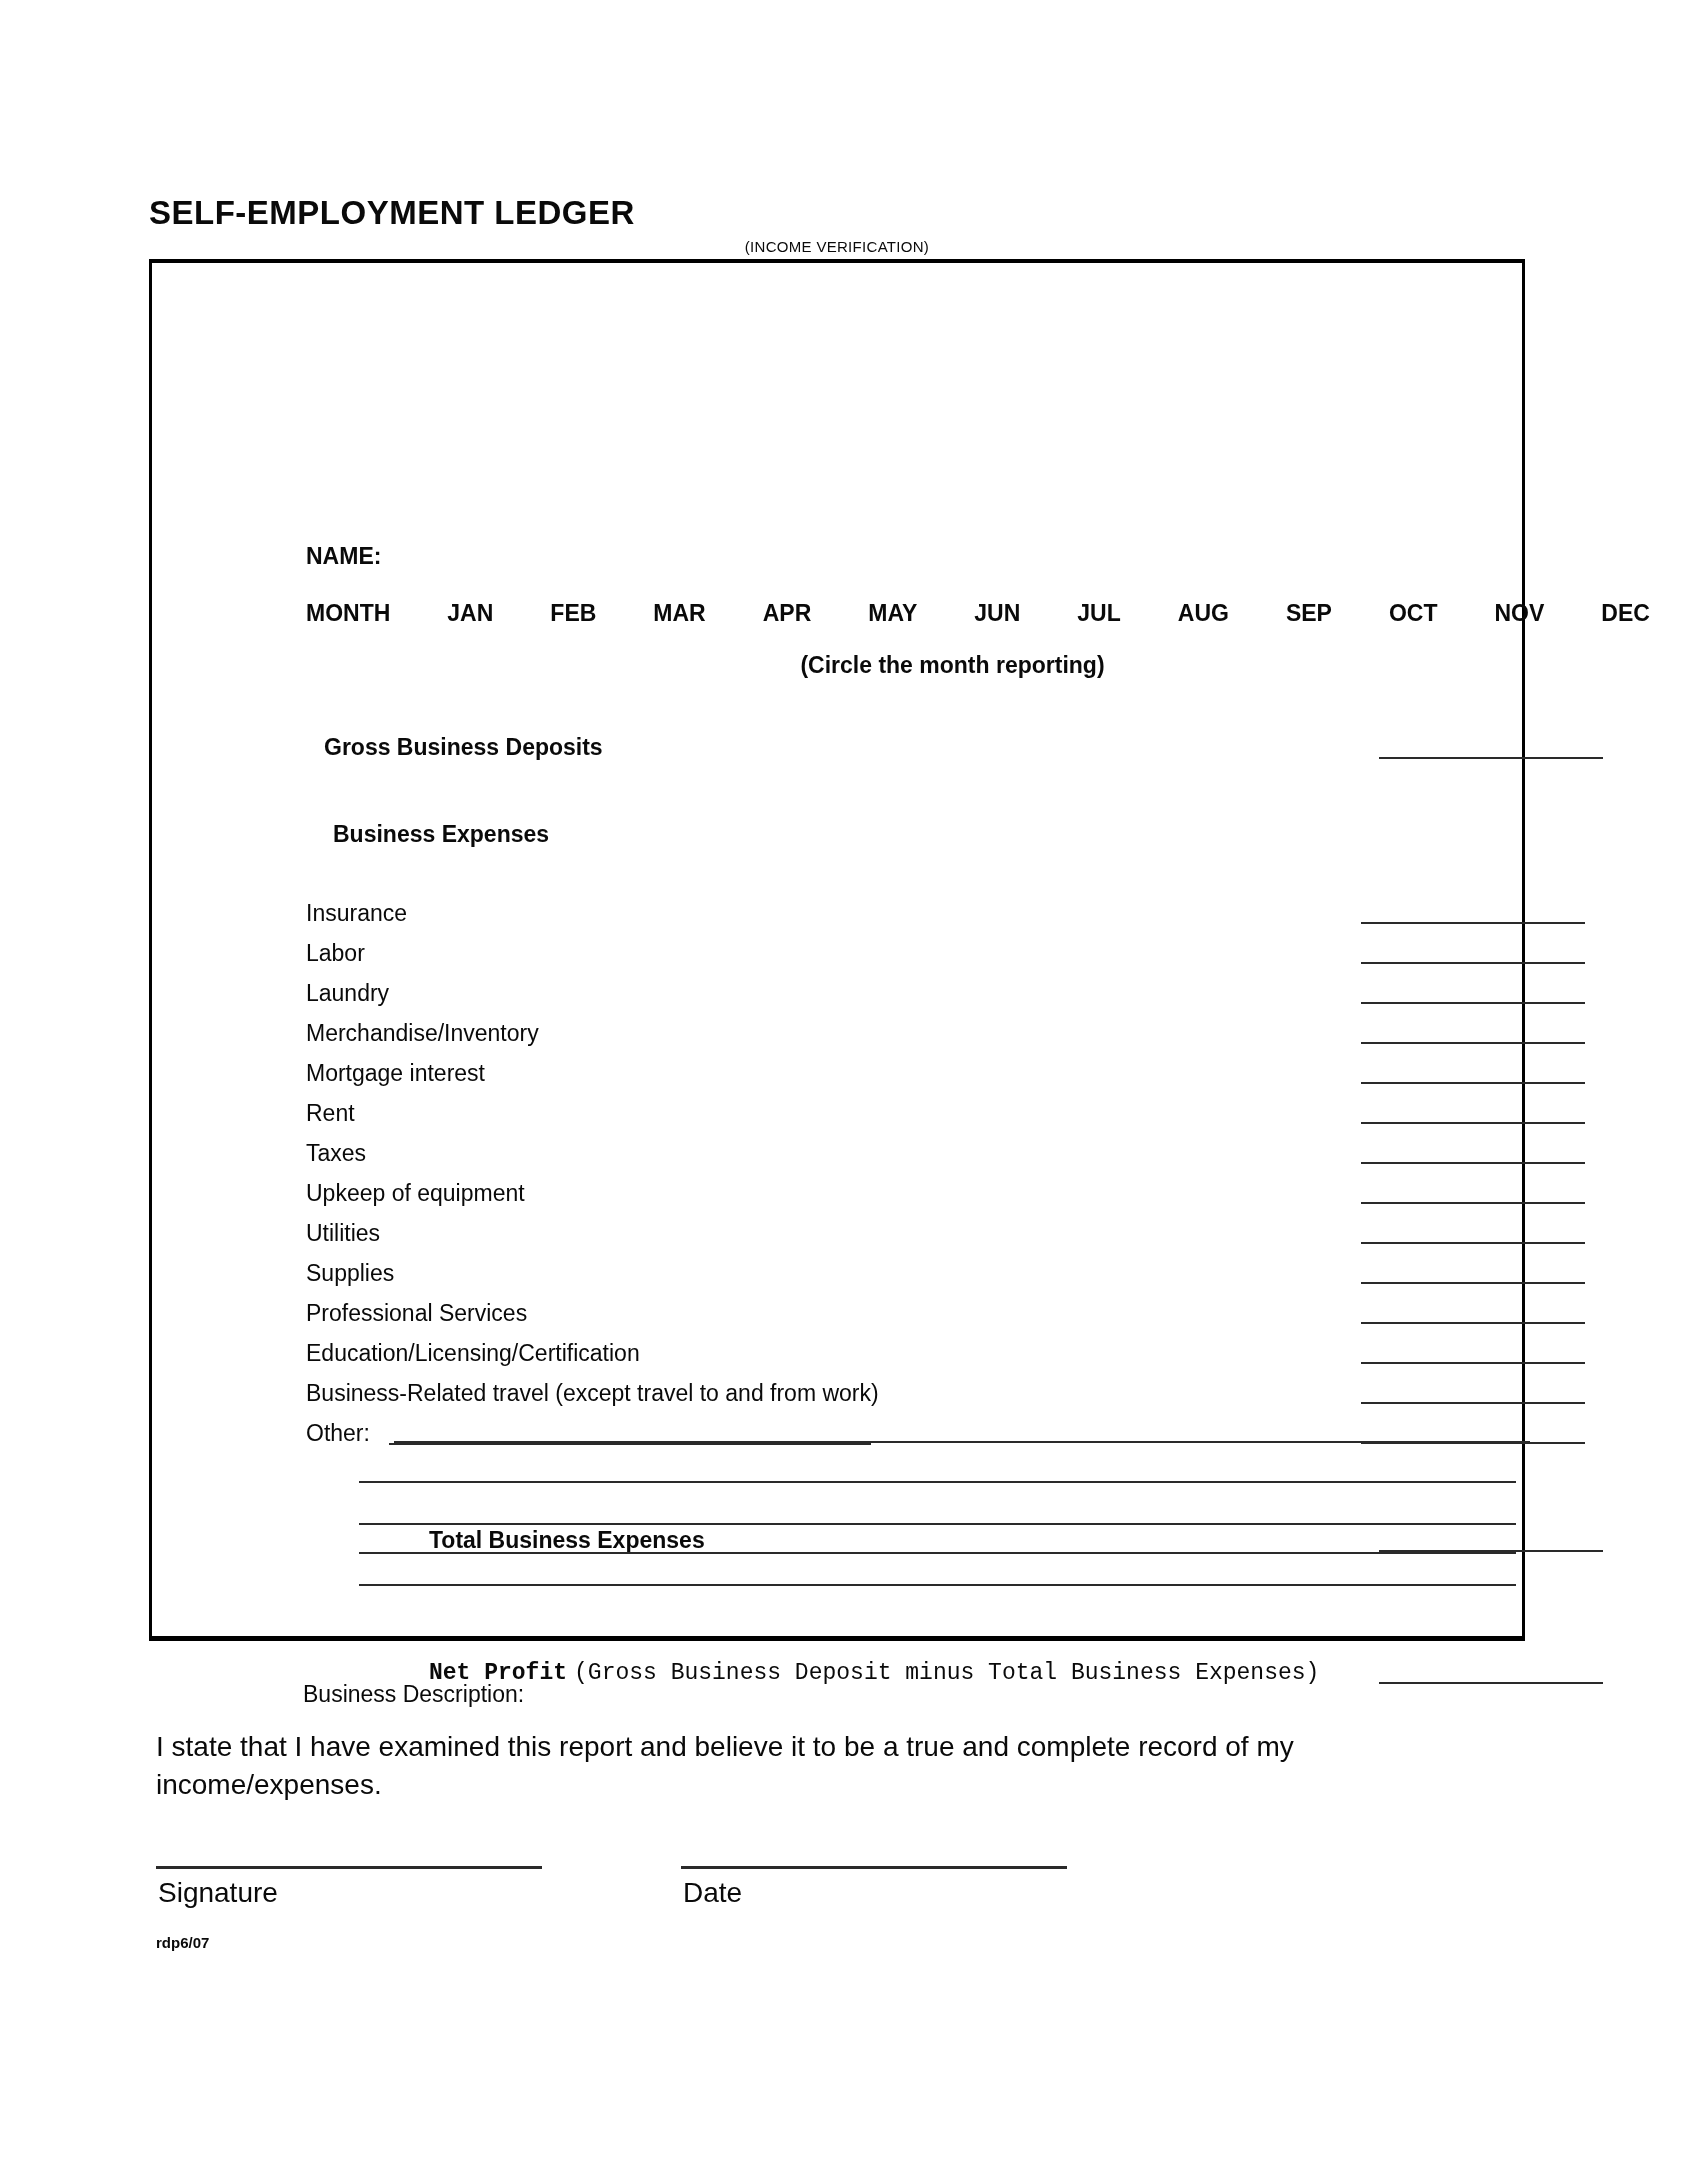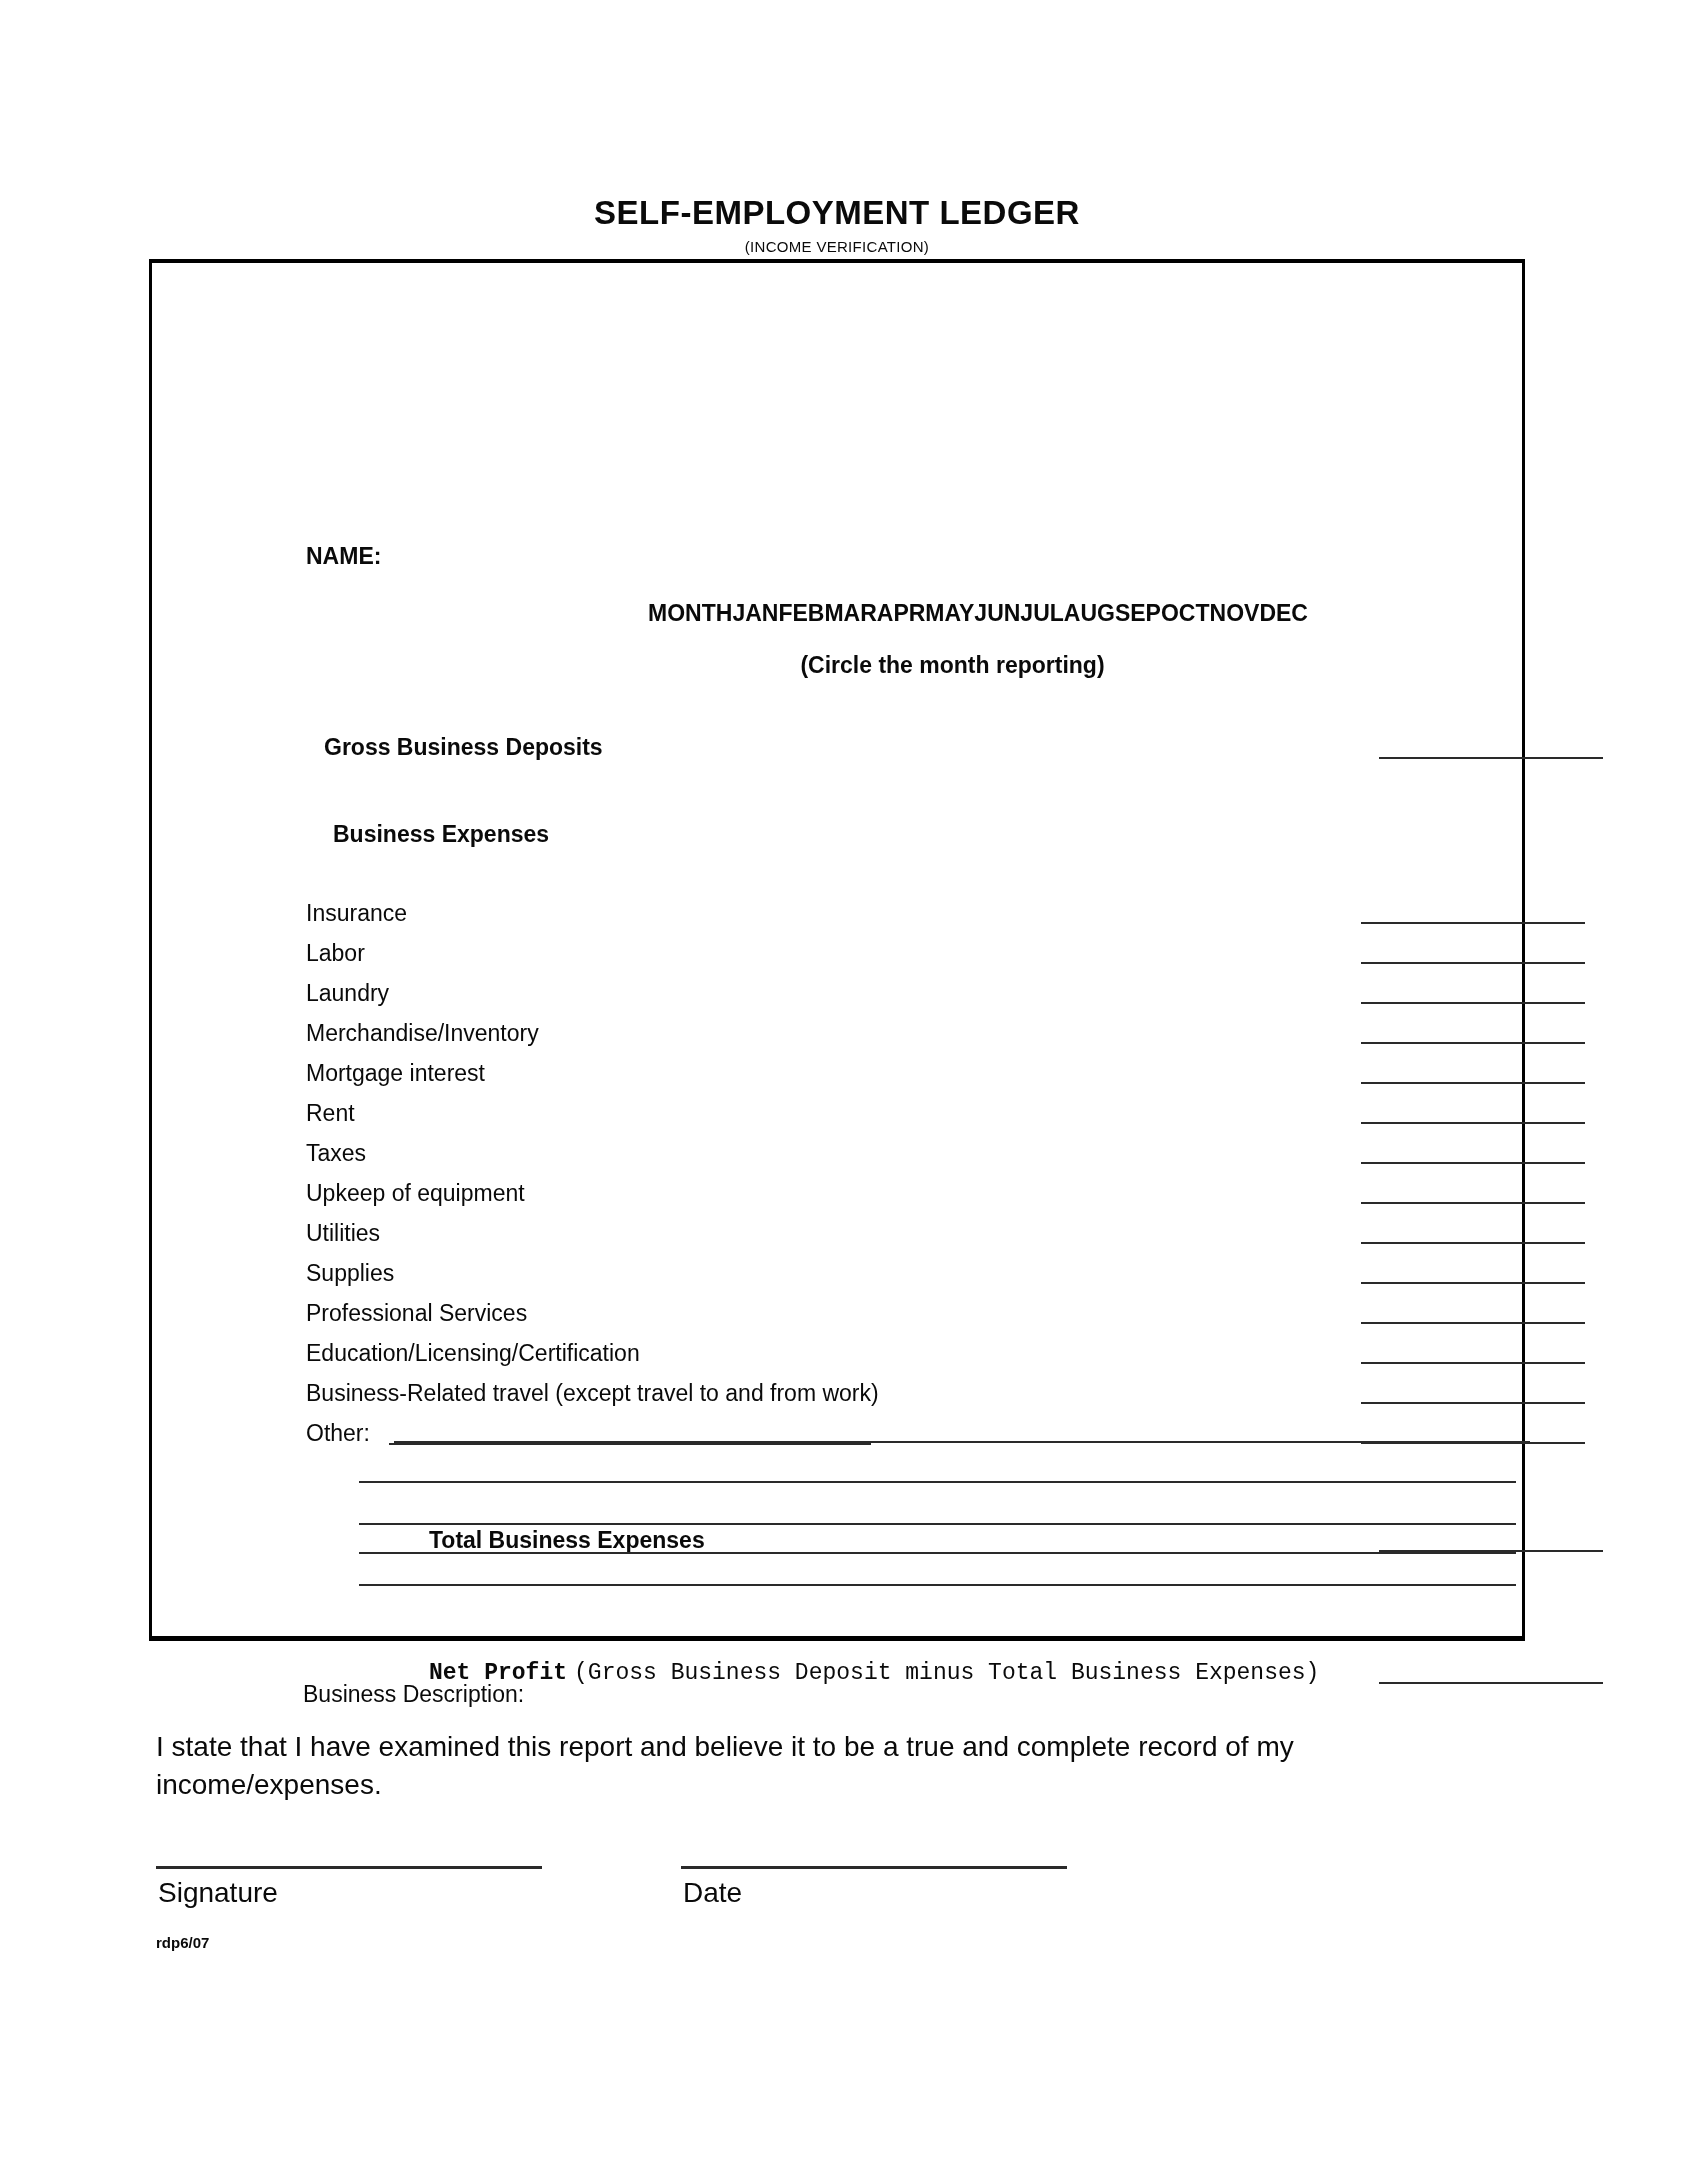--- a/index.html
+++ b/index.html
@@ -3,37 +3,37 @@
 <meta charset="utf-8">
 <style>
   html,body{margin:0;padding:0;background:#ffffff;}
   .page{
     position:relative;width:1683px;height:2178px;background:#ffffff;
     font-family:"Liberation Sans","DejaVu Sans",sans-serif;color:#0a0a0a;
     overflow:hidden;
   }
   .abs{position:absolute;}
   .title{
-    left:149px;top:196px;width:1376px;text-align:center;
+    left:149px;top:196px;width:1376px;text-align:left;
     font-size:33px;font-weight:bold;letter-spacing:0.5px;line-height:34px;
   }
   .subtitle{
     left:149px;top:238px;width:1376px;text-align:center;
     font-size:15px;font-weight:normal;letter-spacing:0.3px;
   }
   .formbox{
     left:149px;top:259px;width:1376px;height:1382px;box-sizing:border-box;
     border:3px solid #000;border-top-width:4px;border-bottom-width:5px;padding-left:18px;
   }
   .b23{font-size:23px;font-weight:bold;}
   .r23{font-size:23px;font-weight:normal;}
   .name-label{left:154px;top:280px;}
   .month-row{
     left:154px;top:337px;width:1344px;display:flex;
-    justify-content:center;align-items:baseline;
+    justify-content:space-between;align-items:baseline;
   }
   .circle-note{left:149px;top:389px;width:1303px;text-align:center;}
   .frow{
     box-sizing:border-box;display:flex;align-items:center;
     padding-left:3px;height:41px;position:relative;
   }
   .gross-row{left:151px;top:464px;width:1370px;}
   .beh{left:154px;top:558px;margin-left:27px;}
   .exp-list{left:151px;top:630px;width:1370px;}
   .exp-list .frow{height:40px;}

